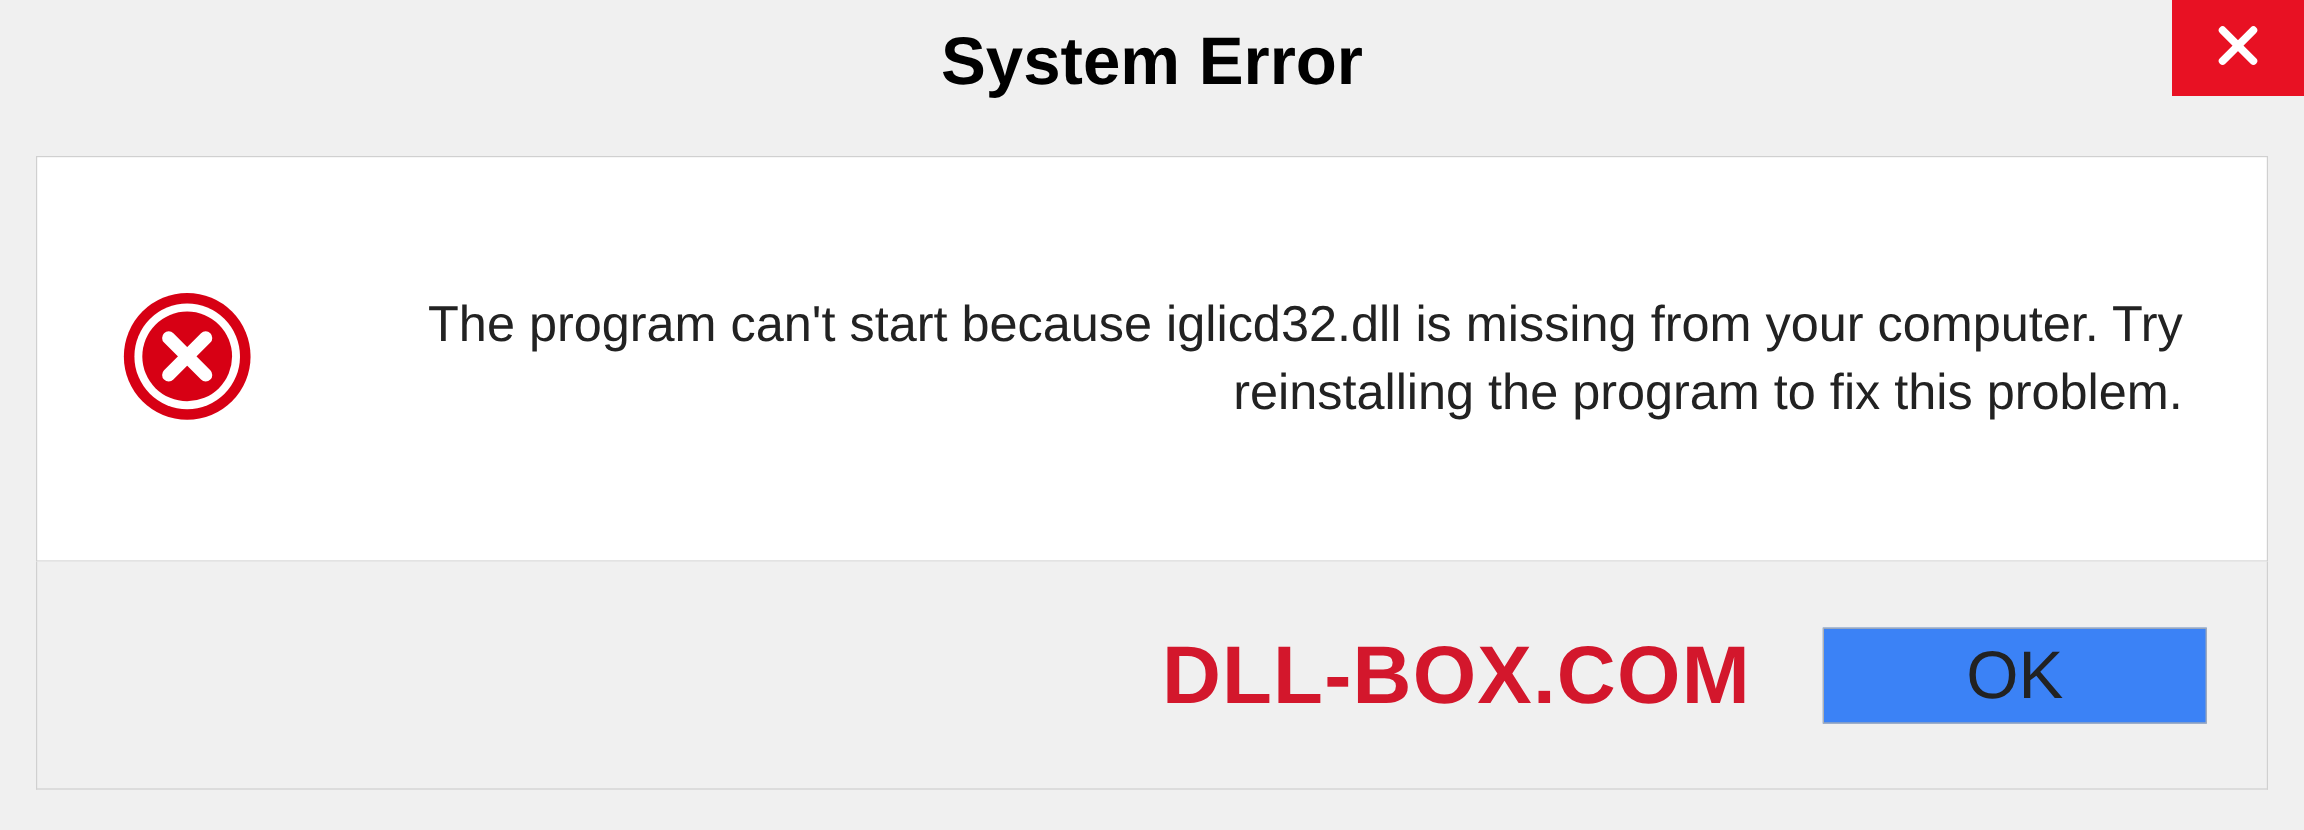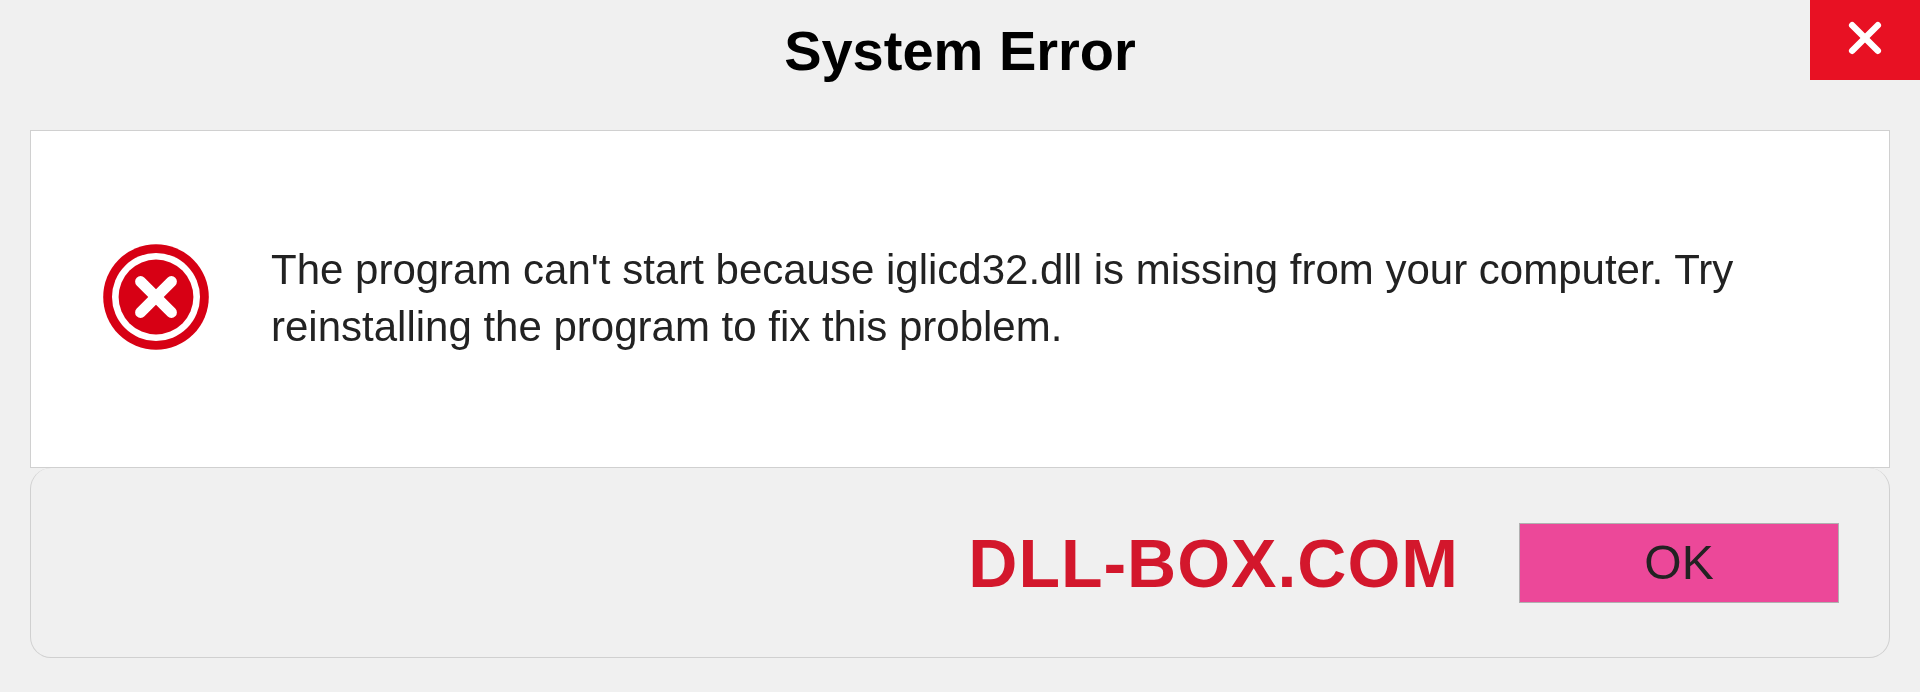--- a/index.html
+++ b/index.html
@@ -61,51 +61,51 @@
     }
     .error-icon-wrap svg {
       width: 110px;
       height: 110px;
     }
     .message-text {
       font-size: 42px;
       color: #222;
       line-height: 1.35;
       font-weight: 400;
+      text-align: right;
     }
     .footer-area {
       margin: 0 30px;
       height: 190px;
       background: #f0f0f0;
       border-left: 1px solid #d0d0d0;
       border-right: 1px solid #d0d0d0;
       border-bottom: 1px solid #d0d0d0;
       display: flex;
       align-items: center;
       justify-content: flex-end;
       padding: 0 50px;
       gap: 60px;
-      border-radius: 21px;
     }
     .watermark {
       font-size: 68px;
       font-weight: 900;
       color: #d3172c;
       letter-spacing: 1px;
       font-family: Arial, sans-serif;
     }
     .ok-btn {
       width: 320px;
       height: 80px;
-      background: #ec4899;
+      background: #3b82f6;
       border: 1px solid #b0b0b0;
       display: flex;
       align-items: center;
       justify-content: center;
-      font-size: 48px;
+      font-size: 56px;
       color: #222;
       cursor: pointer;
       font-family: "Segoe UI", Arial, sans-serif;
     }
   </style>
 </head>
 <body>
 
 <div class="titlebar">
   <div class="title-text">System Error</div>

